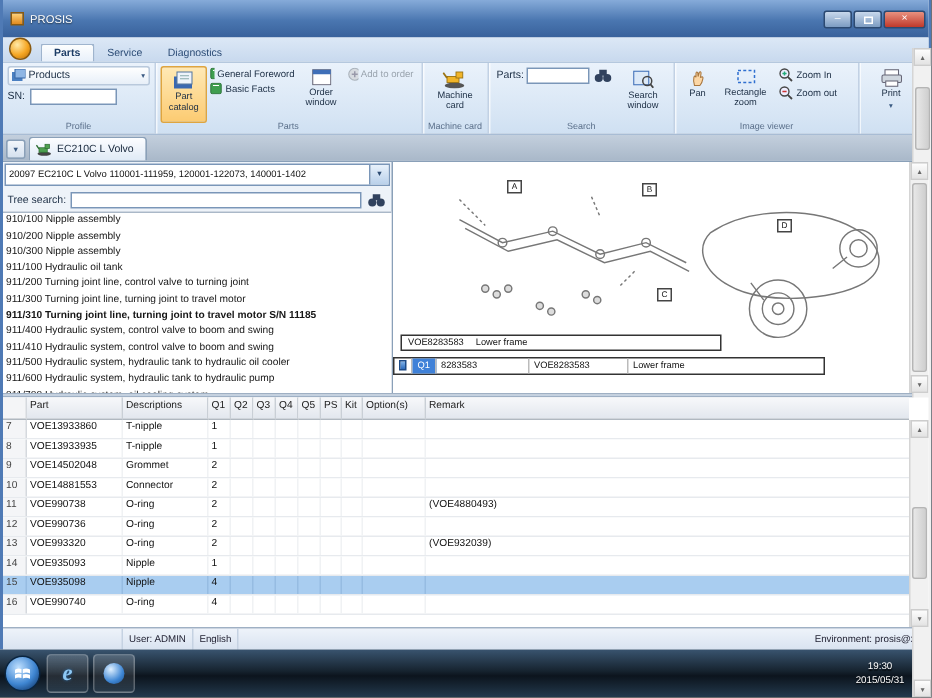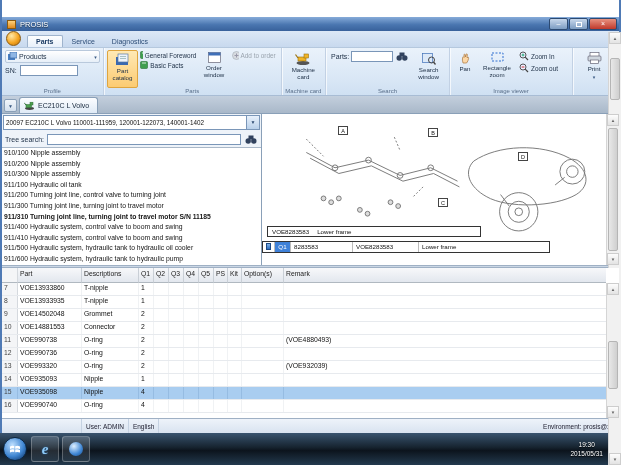--- a/index.html
+++ b/index.html
@@ -2,21 +2,21 @@
 <html><head>
 <meta charset="utf-8">
 <title>PROSIS</title>
 <style>
   html,body{margin:0;padding:0;background:#000;}
   *{box-sizing:border-box;}
   .screen{width:621px;height:465px;font-family:"Liberation Sans",sans-serif;display:flex;flex-direction:column;overflow:hidden;background:#fff;position:relative;}
   .window{display:flex;flex-direction:column;flex:1;border-left:2px solid #4f7ab5;border-right:2px solid #4f7ab5;min-height:0;}
 
   
-  .titlebar{height:14px;background:linear-gradient(#86abd9,#4a76b0 55%,#38619b);display:flex;align-items:center;padding:0 2px 0 5px;flex:0 0 auto;margin-top:17px;}
+  .titlebar{height:25px;background:linear-gradient(#86abd9,#4a76b0 55%,#38619b);display:flex;align-items:center;padding:0 2px 0 5px;flex:0 0 auto;}
   .app-ico{width:9px;height:9px;background:linear-gradient(#ffd27a,#e08a1e);border:1px solid #8a5a10;margin-right:4px;}
   .title-text{color:#fff;font-size:7.5px;text-shadow:0 1px 1px #234;flex:1;overflow:hidden;white-space:nowrap;}
   .capbtn{width:19px;height:12px;border:1px solid #2c4a72;border-radius:2px;background:linear-gradient(#c8d8ec,#7c9cc2);color:#fff;font-size:7px;line-height:10px;text-align:center;margin-left:1px;}
   .capbtn.close{background:linear-gradient(#e8917f,#c0392b);width:28px;}
   .maxglyph{display:inline-block;width:6px;height:5px;border:1px solid #fff;margin-top:3px;}
 
   
   .ribbon-tabs{height:17px;background:linear-gradient(#dce8f6,#c8d9ee);display:flex;align-items:flex-end;padding:0 4px;flex:0 0 auto;border-bottom:1px solid #b5c8de;}
   .orb{width:15px;height:15px;border-radius:50%;background:radial-gradient(circle at 35% 30%,#ffe9a8,#f5a623 55%,#b86c08);border:1px solid #8a5a10;margin:0 6px 1px 0;}
   .rtab{font-size:7px;color:#2d4d77;padding:2px 8px 2px;margin-right:1px;}

